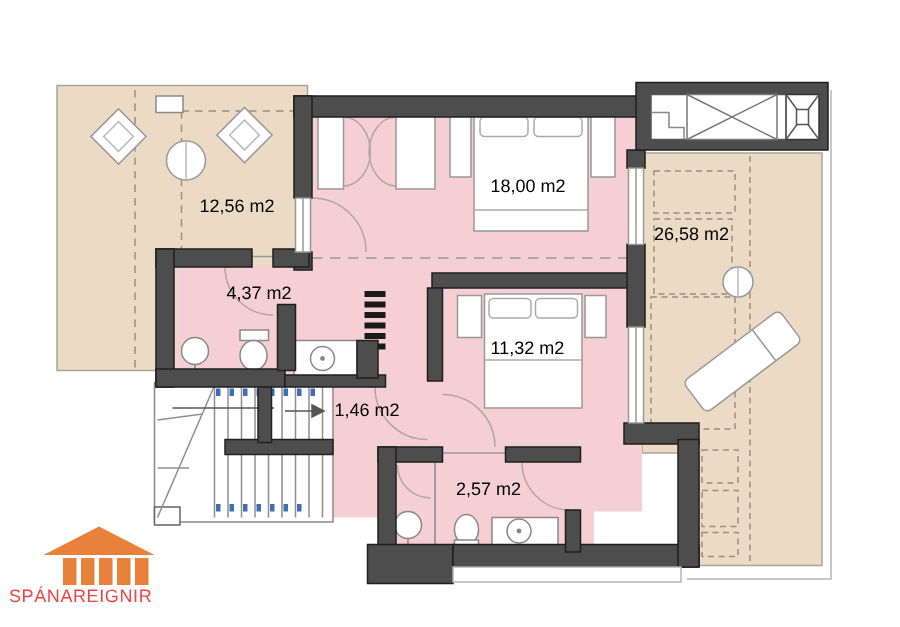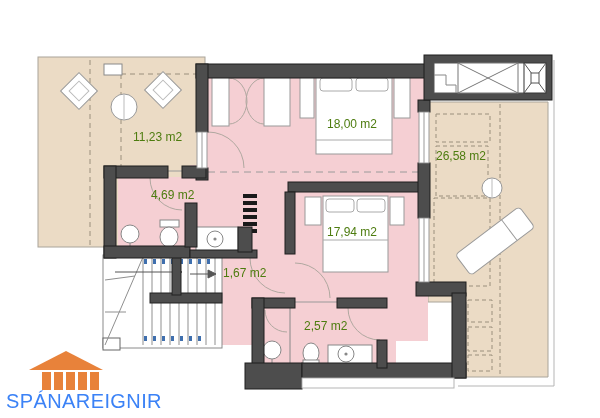--- a/index.html
+++ b/index.html
@@ -1,28 +1,28 @@
 <!DOCTYPE html>
 <html><head>
 <meta charset="utf-8">
 <style>
   html,body{margin:0;padding:0;background:#fff;}
   .stage{position:relative;width:600px;height:418px;background:#fff;overflow:hidden;
          font-family:"Liberation Sans", sans-serif;}
   .plan-svg{position:absolute;left:0;top:0;}
-  .room-label{position:absolute;font-size:12px;color:#4d7c0f;white-space:nowrap;
+  .room-label{position:absolute;font-size:12px;color:#000000;white-space:nowrap;
               font-family:"Liberation Sans", sans-serif;}
   
   .logo{position:absolute;left:0;top:345;width:190px;height:70px;}
   .logo-roof{position:absolute;left:29px;top:6px;width:0;height:0;
              border-left:37px solid transparent;border-right:37px solid transparent;
              border-bottom:19px solid #e8823a;}
   .logo-cols{position:absolute;left:42px;top:27px;display:flex;gap:3px;}
   .logo-col{width:9px;height:18px;background:#e8823a;}
-  .logo-text{position:absolute;left:6px;top:45px;font-size:20px;color:#3b82f6;
+  .logo-text{position:absolute;left:6px;top:45px;font-size:12px;color:#ef4444;
              letter-spacing:0.4px;}
 </style>
 </head>
 <body>
 
 <div class="stage">
 
 <svg class="plan-svg" width="600" height="418" viewBox="0 0 600 418">
 
   <g>
@@ -253,26 +253,26 @@
       <rect x="419" y="112" width="10" height="51" fill="#fff" stroke="#999"></rect>
       <line x1="424" y1="112" x2="424" y2="163" stroke="#999"></line>
     </g>
     <g>
       <rect x="419" y="218" width="10" height="64" fill="#fff" stroke="#999"></rect>
       <line x1="424" y1="218" x2="424" y2="282" stroke="#999"></line>
     </g>
   </g>
 </svg>
 
-  <div class="room-label" style="left:133px;top:130px">11,23 m2</div>
+  <div class="room-label" style="left:133px;top:130px">12,56 m2</div>
   <div class="room-label" style="left:327px;top:117px">18,00 m2</div>
   <div class="room-label" style="left:436px;top:149px">26,58 m2</div>
-  <div class="room-label" style="left:151px;top:188px">4,69 m2</div>
-  <div class="room-label" style="left:327px;top:225px">17,94 m2</div>
-  <div class="room-label" style="left:223px;top:266px">1,67 m2</div>
+  <div class="room-label" style="left:151px;top:188px">4,37 m2</div>
+  <div class="room-label" style="left:327px;top:225px">11,32 m2</div>
+  <div class="room-label" style="left:223px;top:266px">1,46 m2</div>
   <div class="room-label" style="left:304px;top:319px">2,57 m2</div>
 
   <div class="logo" style="top:345px">
     <div class="logo-roof"></div>
     <div class="logo-cols">
       <div class="logo-col"></div>
       <div class="logo-col"></div>
       <div class="logo-col"></div>
       <div class="logo-col"></div>
       <div class="logo-col"></div>

